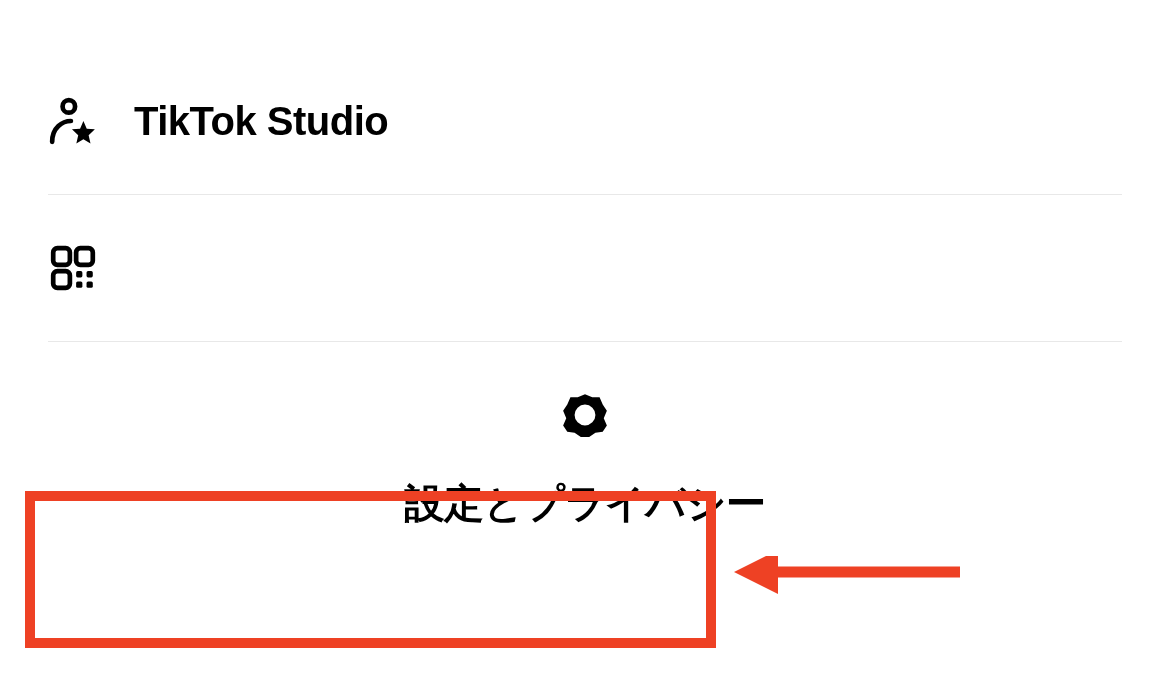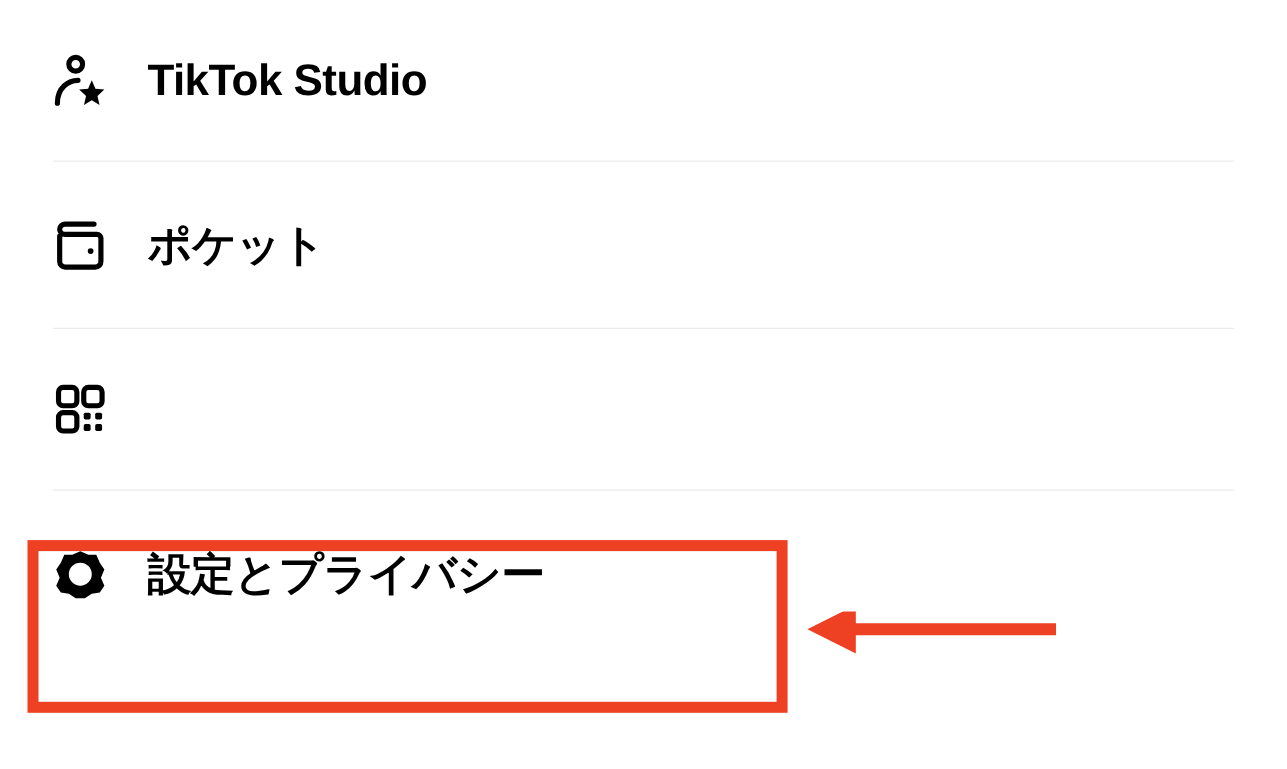--- a/index.html
+++ b/index.html
@@ -6,31 +6,33 @@
     body {
       font-family: -apple-system, BlinkMacSystemFont, "Hiragino Sans", "Hiragino Kaku Gothic ProN", Meiryo, sans-serif;
       background: #ffffff;
       width: 1170px;
       height: 699px;
       position: relative;
     }
     .menu-list {
       padding: 16px 48px;
       padding-top: 0;
+      margin-top: 48px;
     }
     .menu-item {
       display: flex;
       align-items: center;
       gap: 36px;
       padding: 48px 0;
       border-bottom: 1px solid #e8e8e8;
       cursor: pointer;
     }
     .menu-item:last-child {
       border-bottom: none;
+      flex-direction: column;
     }
     .icon-wrap {
       width: 50px;
       height: 50px;
       display: flex;
       align-items: center;
       justify-content: center;
       color: #000;
     }
     .icon-wrap svg {
@@ -70,29 +72,20 @@
     <span class="icon-wrap">
       <svg viewBox="0 0 48 48" fill="none" stroke="currentColor" stroke-width="4.5" stroke-linecap="round" stroke-linejoin="round">
         <circle cx="20" cy="10" r="6" fill="none"></circle>
         <path d="M4 44 C4 30, 14 24, 22 24" fill="none"></path>
         <path d="M34 24 L37.2 31.4 L45 32 L39 37.7 L40.8 45.5 L34 41.5 L27.2 45.5 L29 37.7 L23 32 L30.8 31.4 Z" fill="currentColor" stroke="none"></path>
       </svg>
     </span>
     <span class="menu-label">TikTok Studio</span>
   </div>
 
-  <div class="menu-item">
-    <span class="icon-wrap">
-      <svg viewBox="0 0 48 48" fill="none" stroke="currentColor" stroke-width="4.5" stroke-linecap="round" stroke-linejoin="round">
-        <path d="M6 16 L6 38 C6 41, 8 43, 11 43 L37 43 C40 43, 42 41, 42 38 L42 18 C42 16, 40.5 14.5, 38.5 14.5 L11 14.5 C8 14.5, 6 12.5, 6 10 C6 7.5, 8 5.5, 11 5.5 L36 5.5"></path>
-        <circle cx="33" cy="29" r="2.5" fill="currentColor" stroke="none"></circle>
-      </svg>
-    </span>
-    <span class="menu-label">ポケット</span>
-  </div>
 
   <div class="menu-item">
     <span class="icon-wrap">
       <svg viewBox="0 0 48 48" fill="none" stroke="currentColor" stroke-width="4.5" stroke-linejoin="round">
         <rect x="5" y="5" width="16" height="16" rx="4"></rect>
         <rect x="27" y="5" width="16" height="16" rx="4"></rect>
         <rect x="5" y="27" width="16" height="16" rx="4"></rect>
         <rect x="27" y="27" width="6" height="6" rx="1.5" fill="currentColor" stroke="none"></rect>
         <rect x="37" y="27" width="6" height="6" rx="1.5" fill="currentColor" stroke="none"></rect>
         <rect x="27" y="37" width="6" height="6" rx="1.5" fill="currentColor" stroke="none"></rect>

